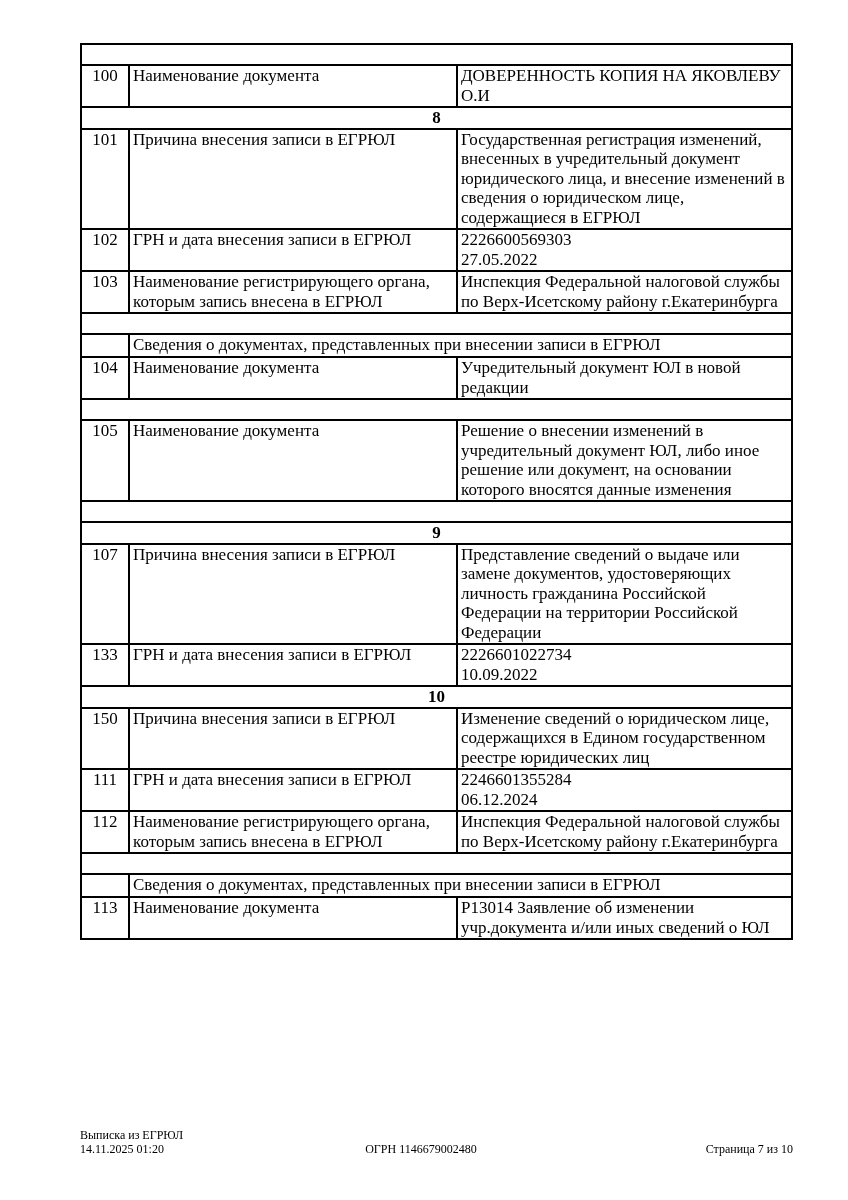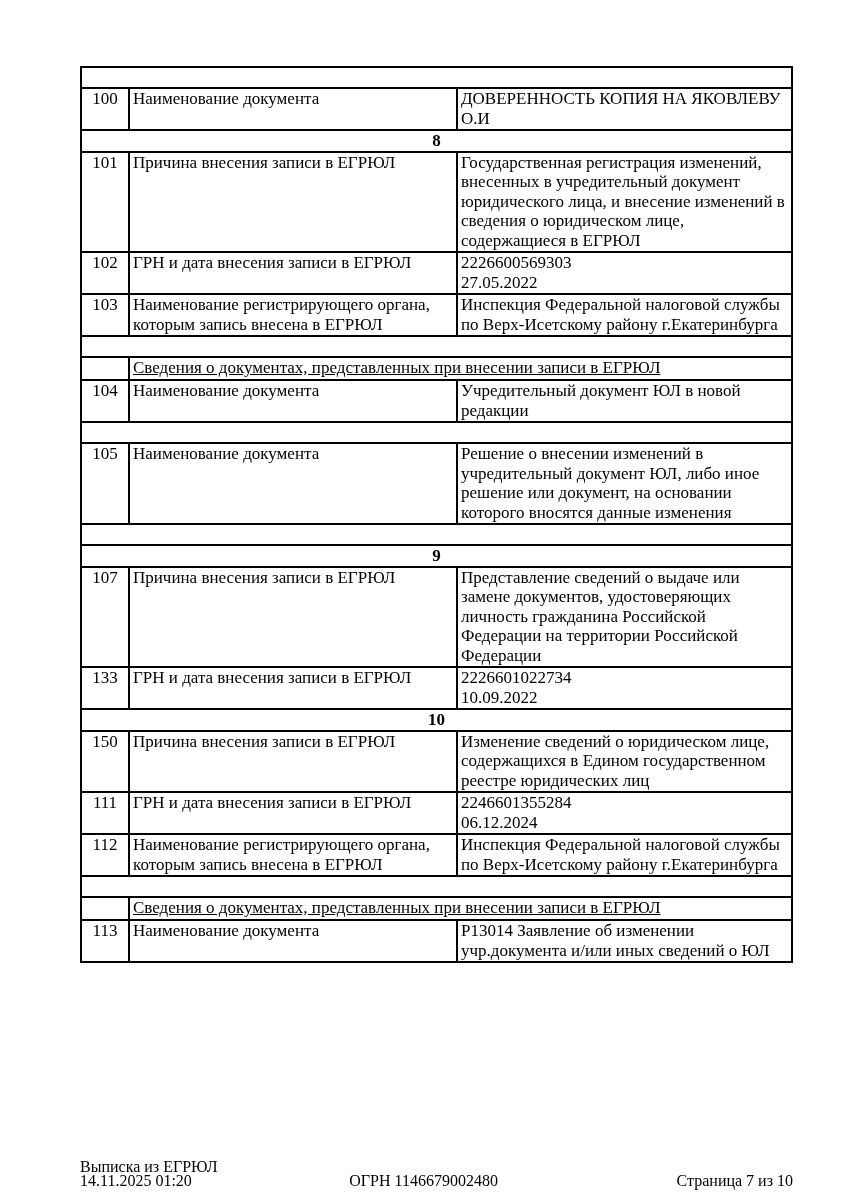--- a/index.html
+++ b/index.html
@@ -16,21 +16,21 @@
     overflow: hidden;
   }
   .page {
     position: absolute;
     inset: 0;
     background: #ffffff;
   }
   table.egrul {
     position: absolute;
     left: 80px;
-    top: 66px;
+    top: 43px;
     width: 711px;
     border-collapse: collapse;
     table-layout: fixed;
   }
   table.egrul td {
     border: 2px solid #000000;
     vertical-align: top;
     font-size: 17px;
     line-height: 19.5px;
     padding: 0 3px 1px 3px;
@@ -49,31 +49,30 @@
     padding: 0;
   }
   tr.section td {
     text-align: center;
     font-weight: bold;
     height: 19px;
     padding: 0;
   }
   tr.subheader td.sub {
     height: 20px;
-    text-decoration: underline;
   }
   .footer {
     position: absolute;
     left: 80px;
     right: 55px;
-    top: 1160px;
+    top: 1128px;
     display: flex;
     justify-content: space-between;
     align-items: flex-end;
-    font-size: 16px;
+    font-size: 12px;
     line-height: 14px;
   }
   .footer .left-block {
     text-align: left;
   }
   .footer .center-block {
     text-align: center;
   }
   .footer .right-block {
     margin-left: 47px;

